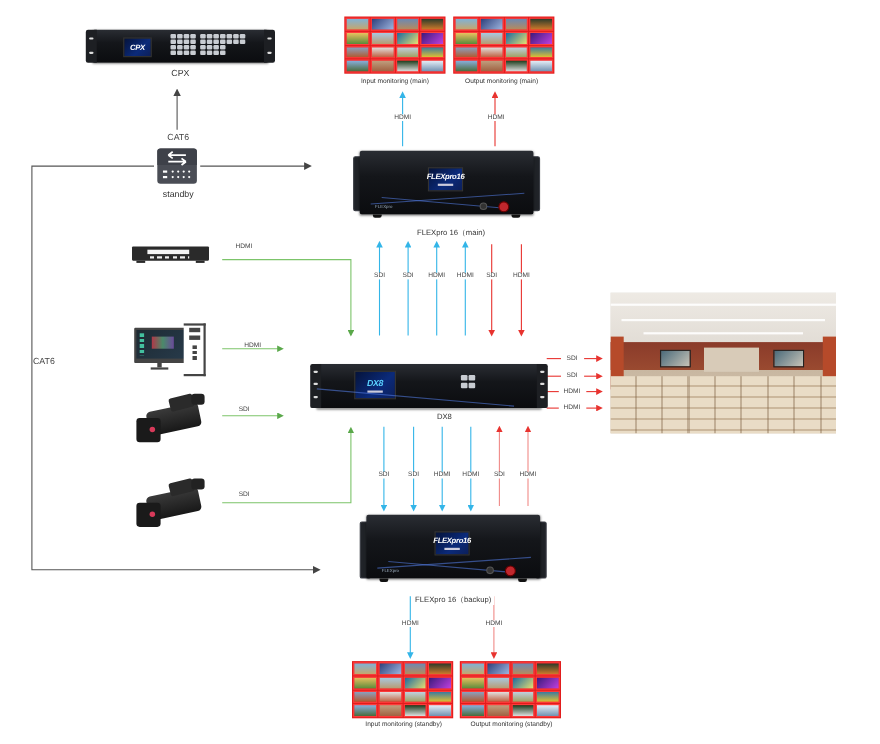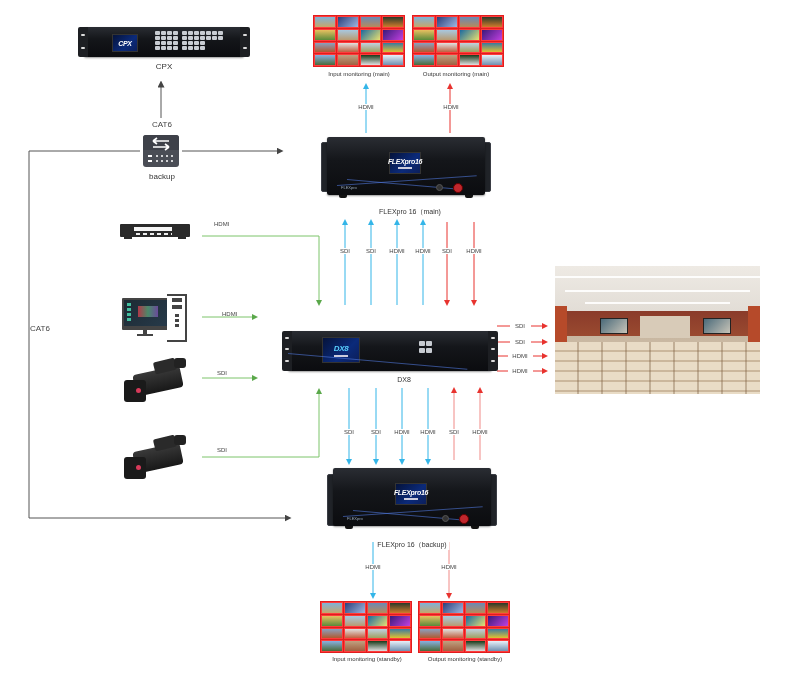--- a/index.html
+++ b/index.html
@@ -173,21 +173,21 @@
       <circle cx="14" cy="2" r="1" fill="#fff"></circle>
       <circle cx="19" cy="2" r="1" fill="#fff"></circle>
       <circle cx="24" cy="2" r="1" fill="#fff"></circle>
     <rect x="0" y="6" width="4" height="2" fill="#fff"></rect>
       <circle cx="9" cy="7" r="1" fill="#fff"></circle>
       <circle cx="14" cy="7" r="1" fill="#fff"></circle>
       <circle cx="19" cy="7" r="1" fill="#fff"></circle>
       <circle cx="24" cy="7" r="1" fill="#fff"></circle>
   </svg>
 </div>
-<div class="caption" style="left:162px;top:172px;">backup</div>
+<div class="caption" style="left:162px;top:172px;">standby</div>
 <div class="lbl lbl-c" style="left:162px;top:120px;font-size:8px;">CAT6</div>
 <div class="lbl" style="left:30px;top:324px;font-size:8px;">CAT6</div>
 
 <div class="wall" style="left:313px;top:15px;width:90px;height:50px;">
     <span style="background: linear-gradient(rgb(127, 178, 216), rgb(199, 166, 106));"></span>
     <span style="background: linear-gradient(135deg, rgb(43, 63, 122), rgb(159, 182, 224));"></span>
     <span style="background: linear-gradient(rgb(106, 137, 181), rgb(184, 138, 90));"></span>
     <span style="background: linear-gradient(rgb(42, 58, 42), rgb(208, 122, 42));"></span>
     <span style="background: linear-gradient(rgb(232, 192, 96), rgb(90, 138, 58));"></span>
     <span style="background: linear-gradient(rgb(168, 200, 224), rgb(184, 154, 112));"></span>

